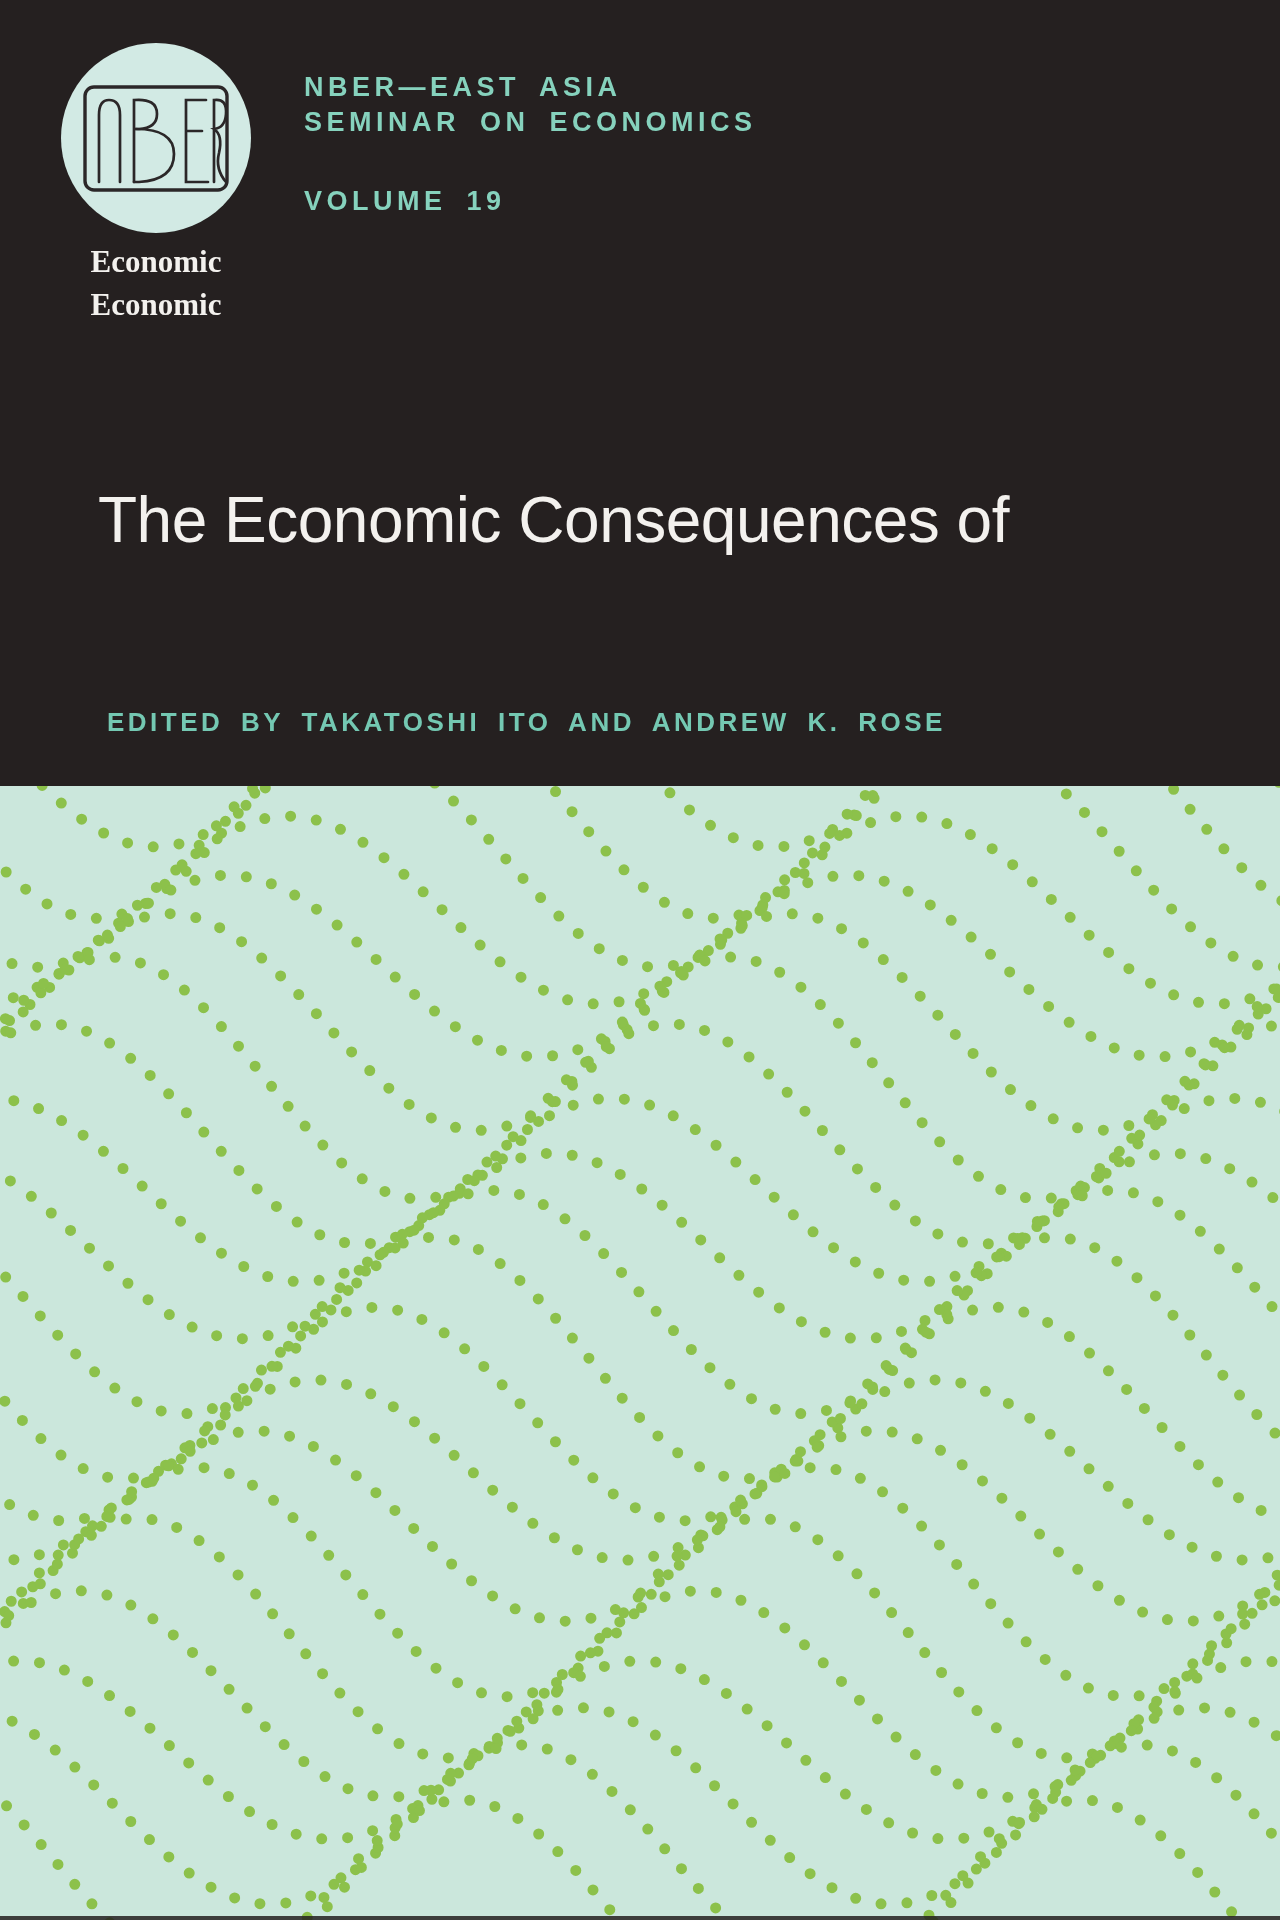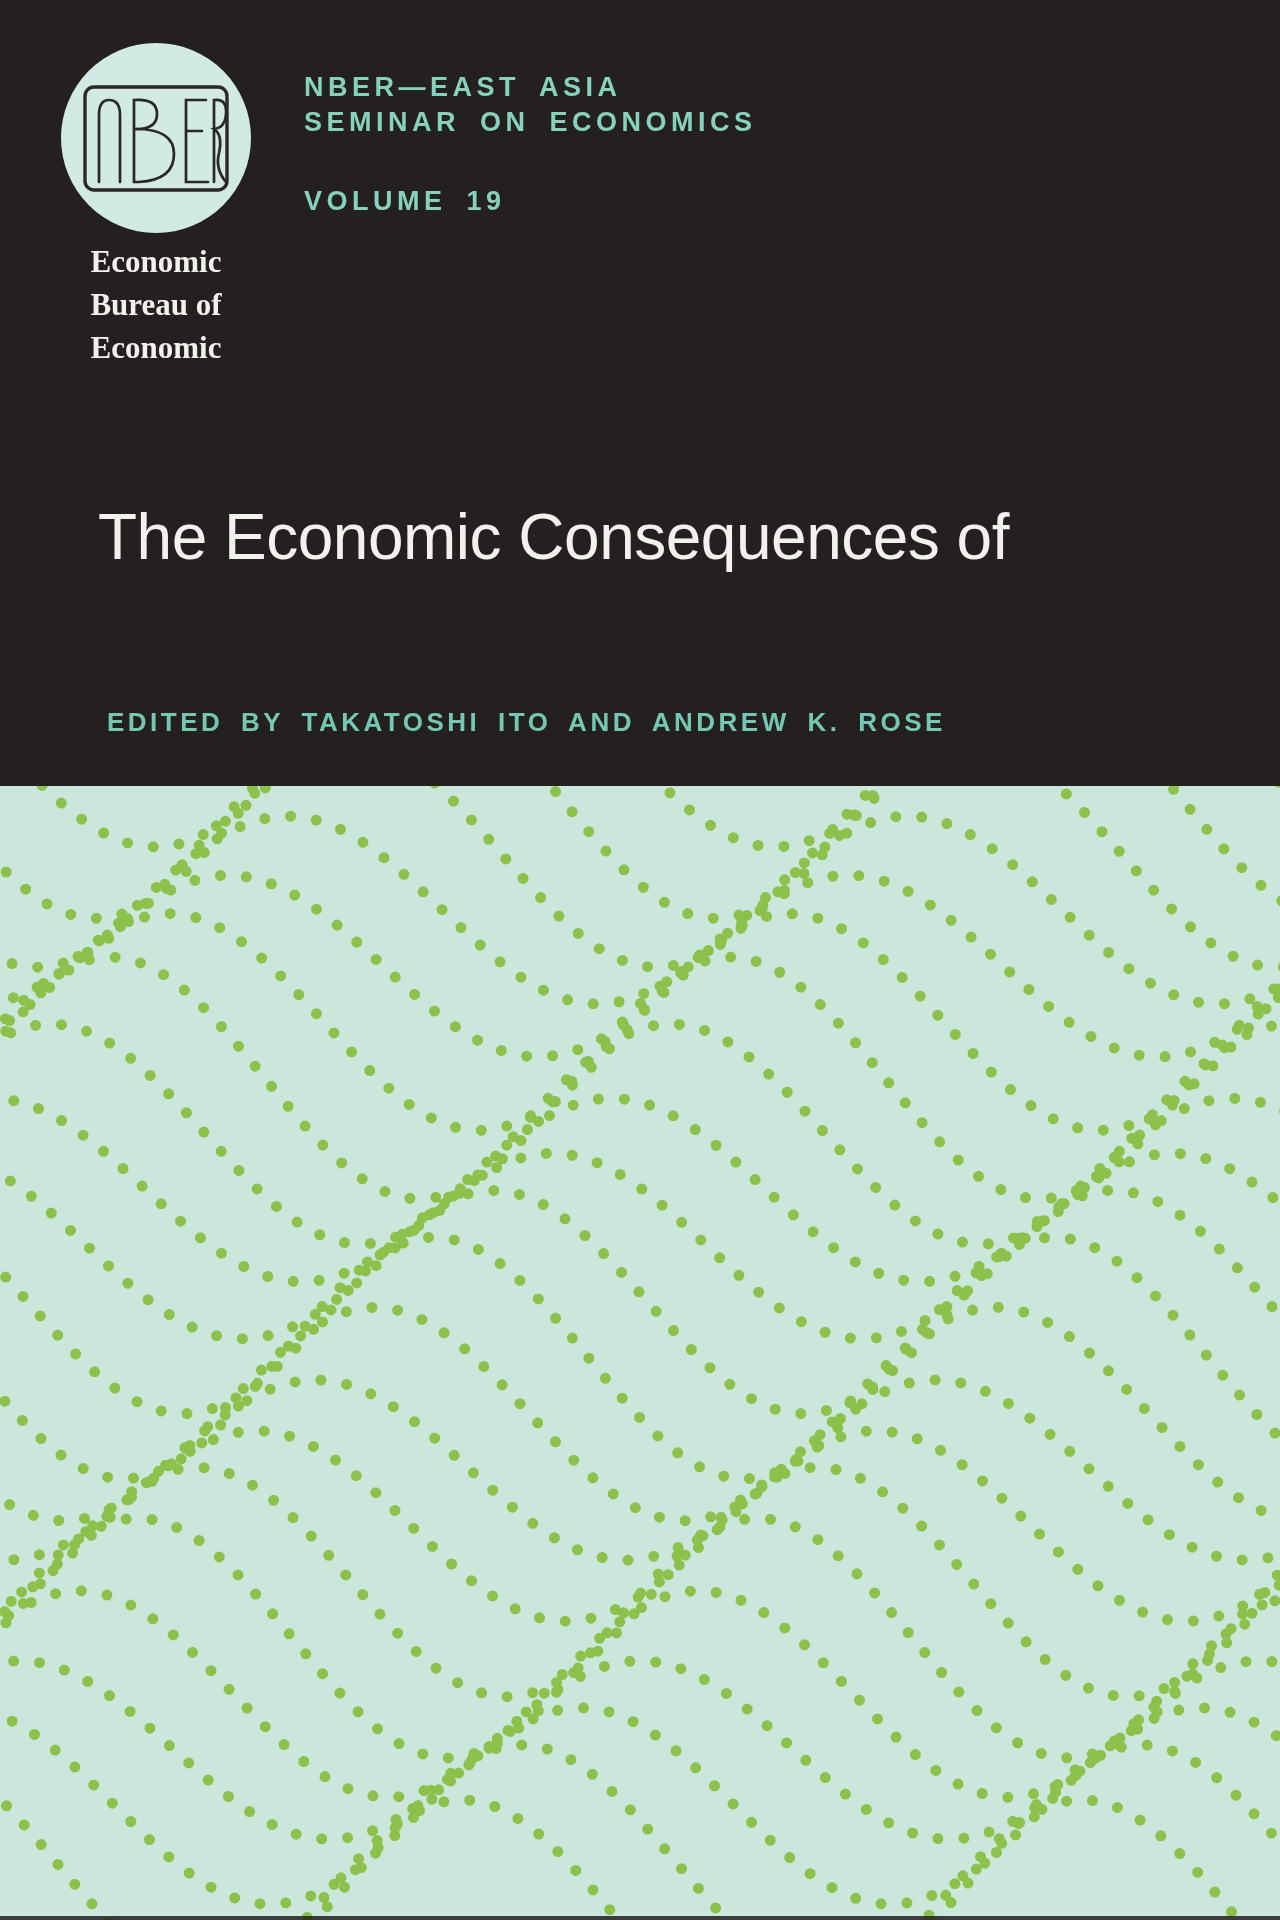--- a/index.html
+++ b/index.html
@@ -38,21 +38,21 @@
     font-size:31px;line-height:43px;color:var(--title-text);
   }
   .series-block{
     position:absolute;left:304px;top:70px;
     color:var(--series-text);
     font-weight:bold;font-size:27px;line-height:35px;
     letter-spacing:4.5px;word-spacing:8px;
   }
   .volume-line{margin-top:44px;}
   .book-title{
-    position:absolute;left:98px;top:494px;margin:0;
+    position:absolute;left:98px;top:477px;margin:0;
     font-weight:400;font-size:64px;line-height:86px;
     letter-spacing:-0.5px;color:var(--title-text);
   }
   .edited-line{
     position:absolute;left:107px;top:707px;
     color:var(--edited-text);
     font-weight:bold;font-size:26px;
     letter-spacing:3.5px;word-spacing:7px;
   }
 
@@ -86,21 +86,20 @@
 
           <path d="M123,15 L103,15 L103,97 L125,97 M103,46 L119,46"></path>
 
           <path d="M131,97 L131,15 Q144,13 143,29 Q142,43 131,44 Q140,50 136,68 Q132,84 143,97"></path>
         </g>
       </svg>
     </div>
 
     <div class="org-name">
       <div>Economic</div>
-      <div>Bureau of</div>
       <div>Economic</div>
     </div>
 
     <div class="series-block">
       <div>NBER—EAST ASIA</div>
       <div>SEMINAR ON ECONOMICS</div>
       <div class="volume-line">VOLUME 19</div>
     </div>
 
     <h1 class="book-title">

